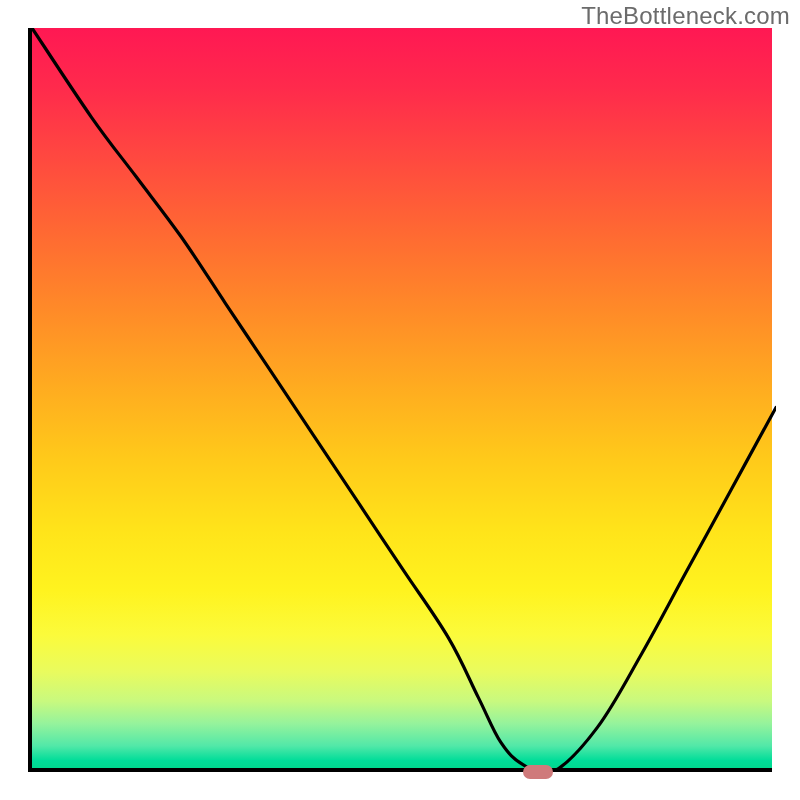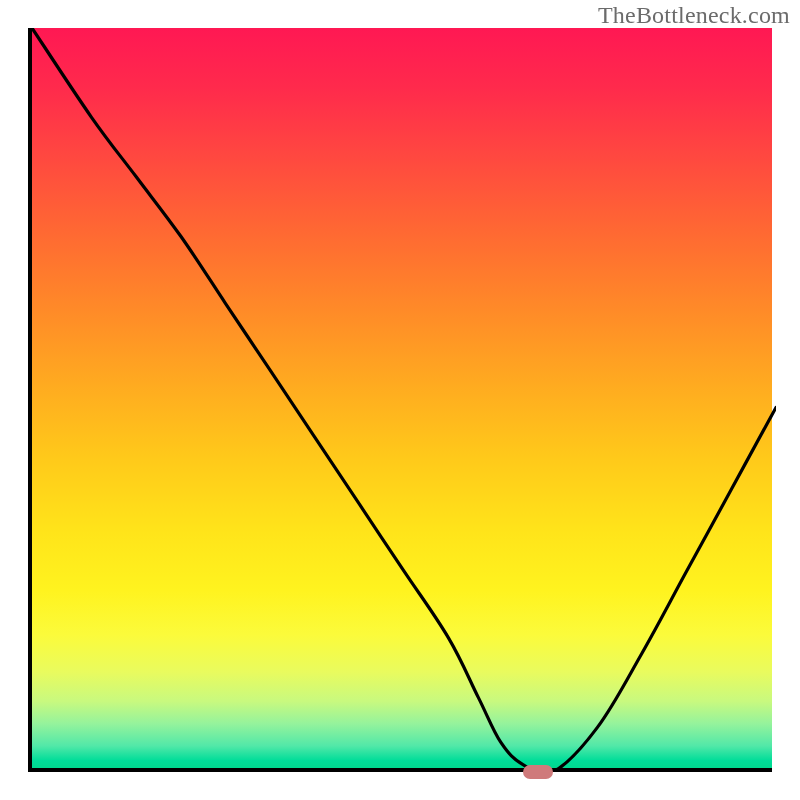--- a/index.html
+++ b/index.html
@@ -7,21 +7,21 @@
   .container {
     position: relative;
     width: 800px;
     height: 800px;
     background: #fff;
   }
   .watermark {
     position: absolute;
     top: 2px;
     right: 10px;
-    font-family: Liberation Serif, serif;
+    font-family: Liberation Sans, sans-serif;
     font-size: 24px;
     color: #6b6b6b;
     letter-spacing: 0.2px;
   }
   .plot-frame {
     position: absolute;
     left: 28px;
     top: 28px;
     width: 744px;
     height: 744px;

